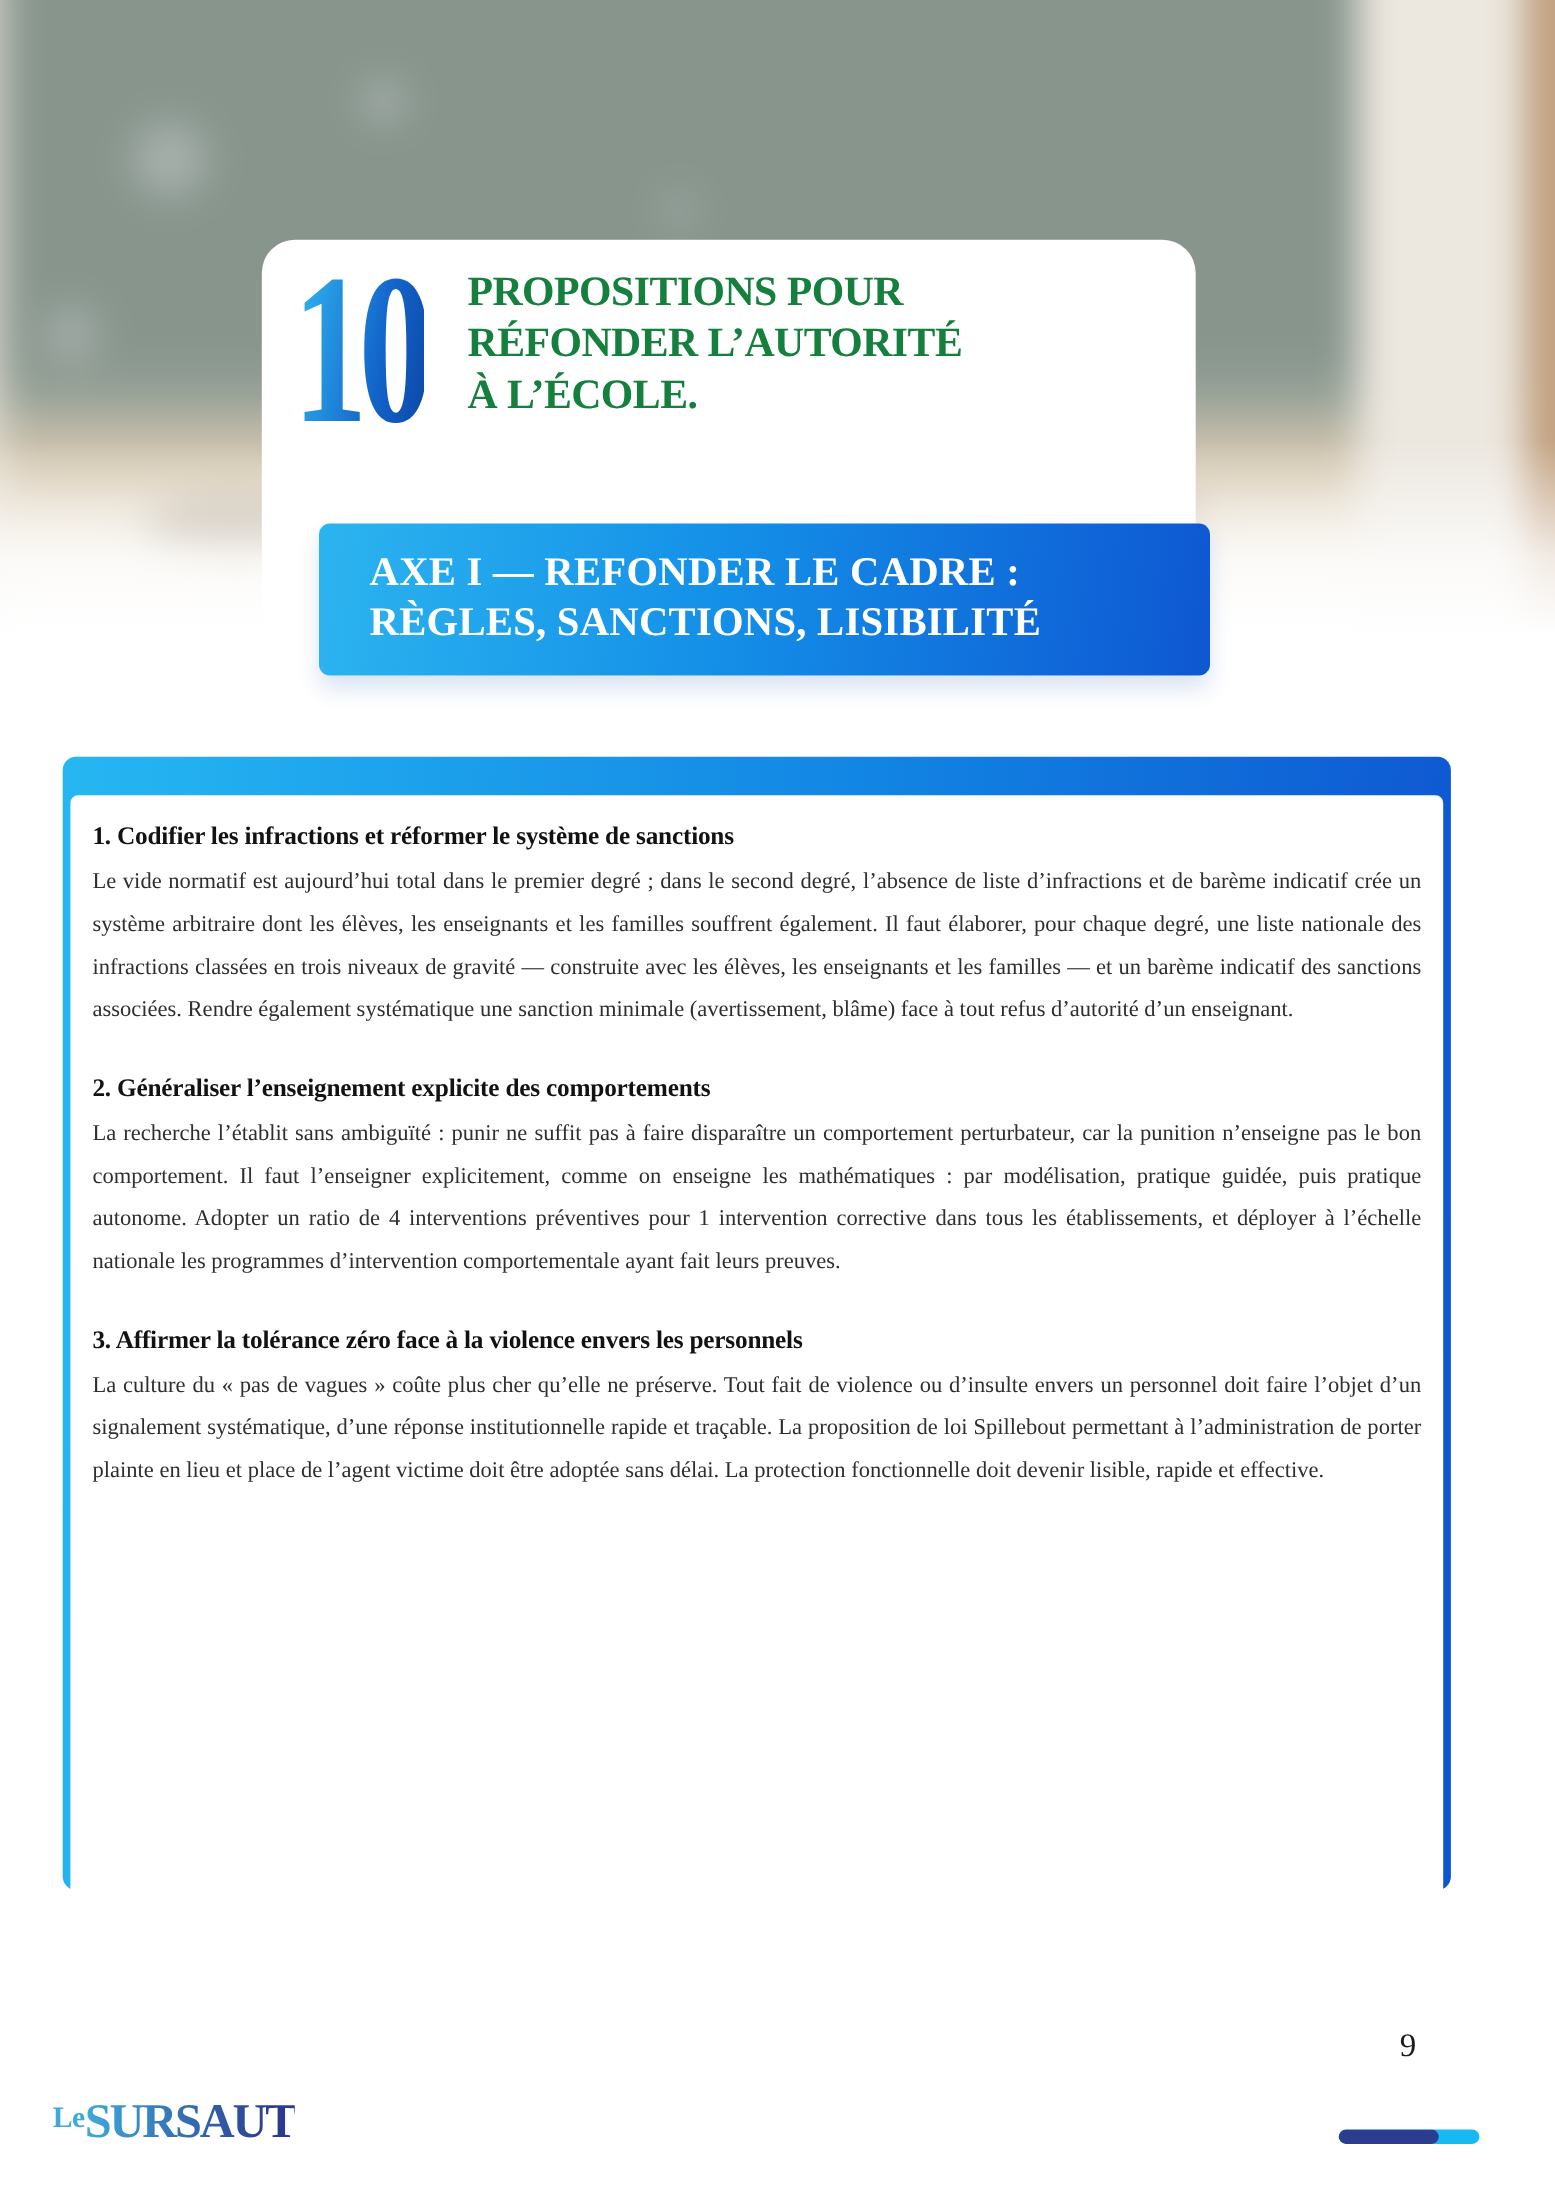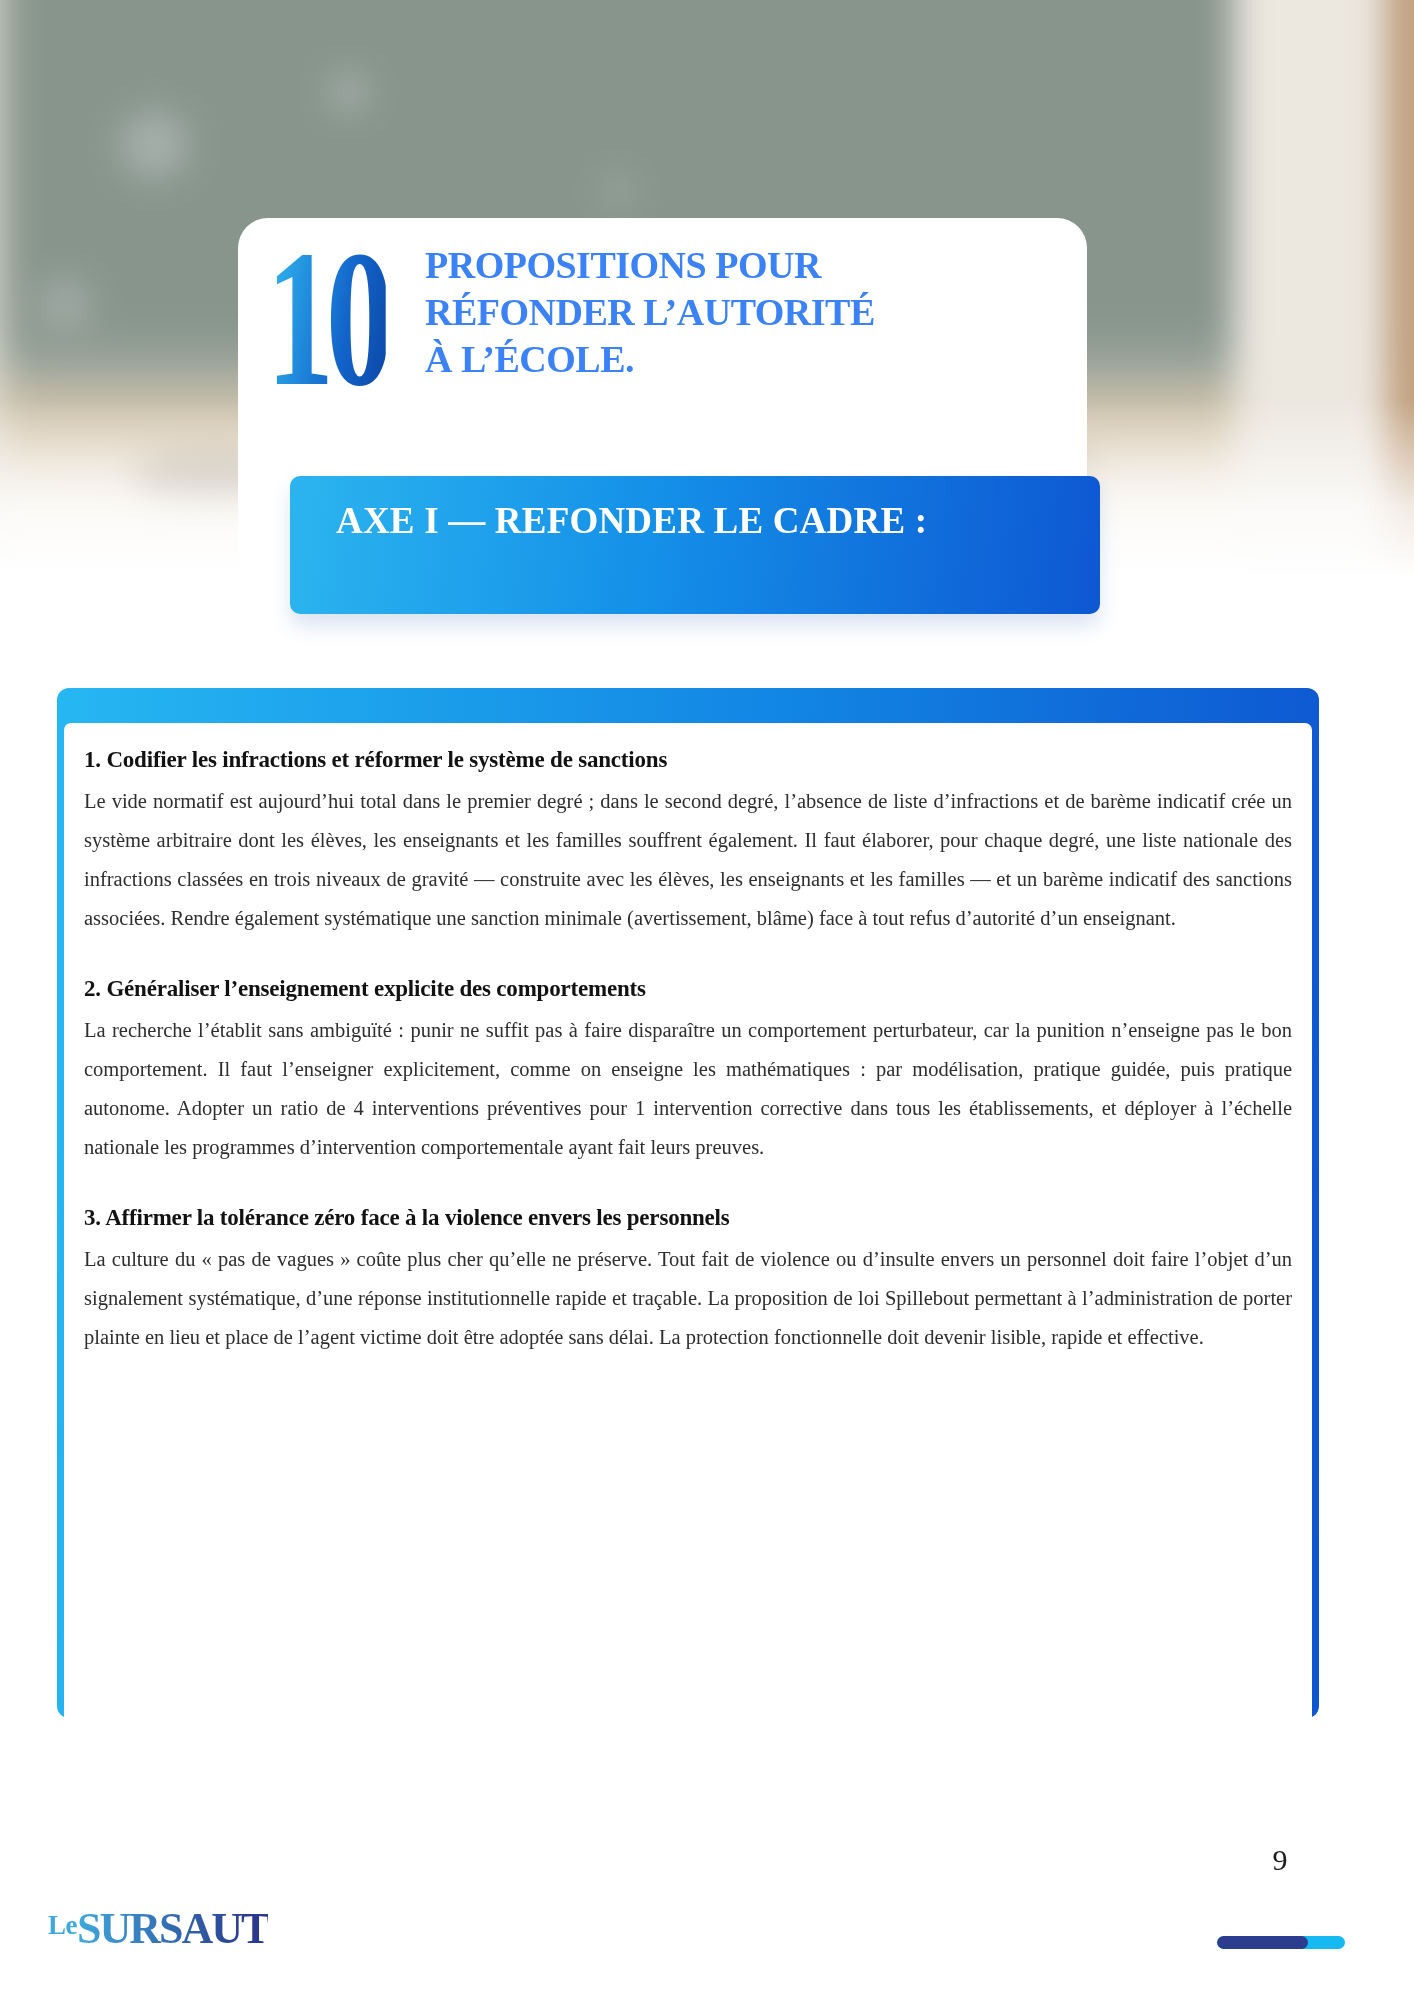--- a/index.html
+++ b/index.html
@@ -47,21 +47,21 @@
   }
   .big-number{
     position:absolute;left:28px;top:3px;
     font-size:195px;line-height:1;font-weight:bold;letter-spacing:-12px;
     transform:scaleX(.70);transform-origin:left top;
     background:linear-gradient(105deg,#2fb3ee 8%,#1263c9 65%,#0c45a4 100%);
     -webkit-background-clip:text;background-clip:text;color:transparent;
   }
   .headline{
     position:absolute;left:187px;top:24px;
-    font-size:38px;line-height:47px;font-weight:bold;color:#3b82f6;
+    font-size:38px;line-height:47px;font-weight:bold;color:#15803d;
     letter-spacing:-.5px;
   }
 
   
   .axis-banner{
     position:absolute;left:290px;top:476px;width:810px;height:138px;box-sizing:border-box;
     border-radius:10px;padding:22px 0 0 46px;
     background:linear-gradient(97deg,#2cb4ef 0%,#1490e8 45%,#0e57d2 100%);
     box-shadow:0 12px 20px rgba(30,90,180,.16);
     color:#ffffff;font-weight:bold;font-size:37px;line-height:45px;letter-spacing:.2px;
@@ -122,20 +122,21 @@
     <div class="big-number">10</div>
     <div class="headline">
       <div>PROPOSITIONS POUR</div>
       <div>RÉFONDER L’AUTORITÉ</div>
       <div>À L’ÉCOLE.</div>
     </div>
   </div>
 
   <div class="axis-banner">
     <div>AXE I — REFONDER LE CADRE :</div>
+    <div>RÈGLES, SANCTIONS, LISIBILITÉ</div>
   </div>
 
   <div class="content-box">
     <div class="content-inner">
 
       <div class="section">
         <h3>1. Codifier les infractions et réformer le système de sanctions</h3>
         <p>Le vide normatif est aujourd’hui total dans le premier degré ; dans le second degré, l’absence de liste d’infractions et de barème indicatif crée un système arbitraire dont les élèves, les enseignants et les familles souffrent également. Il faut élaborer, pour chaque degré, une liste nationale des infractions classées en trois niveaux de gravité — construite avec les élèves, les enseignants et les familles — et un barème indicatif des sanctions associées. Rendre également systématique une sanction minimale (avertissement, blâme) face à tout refus d’autorité d’un enseignant.</p>
       </div>
 

